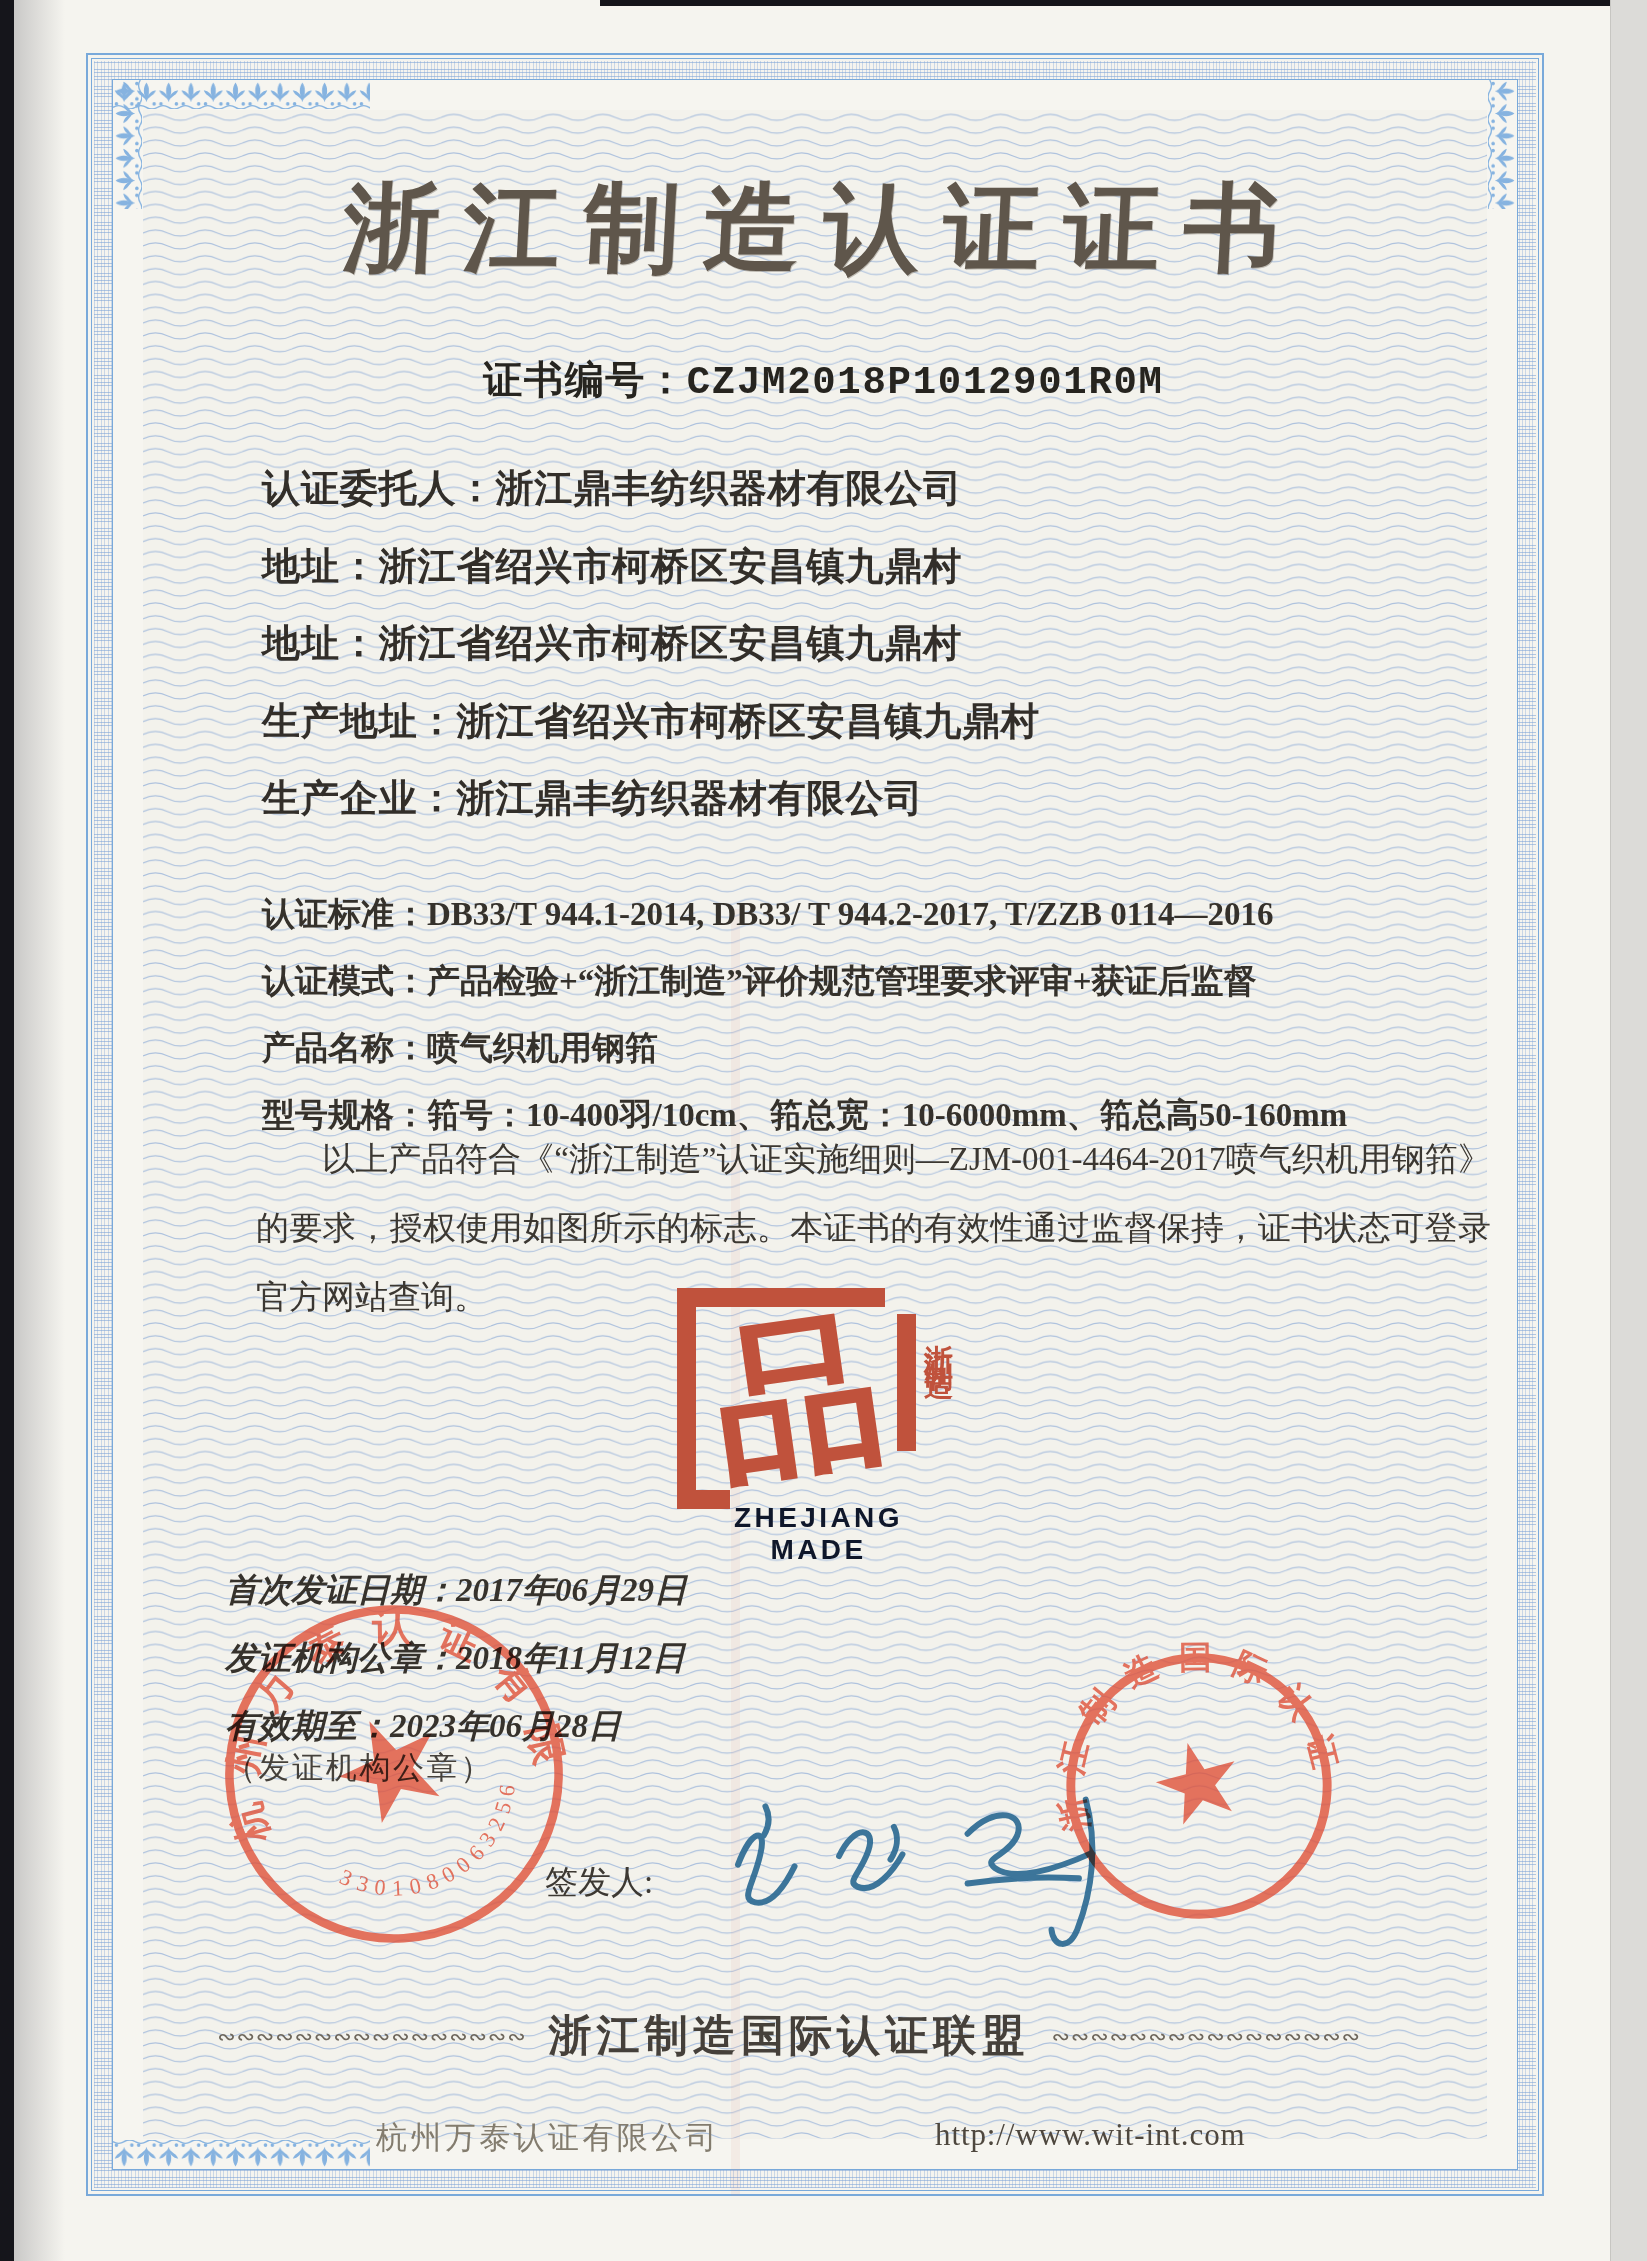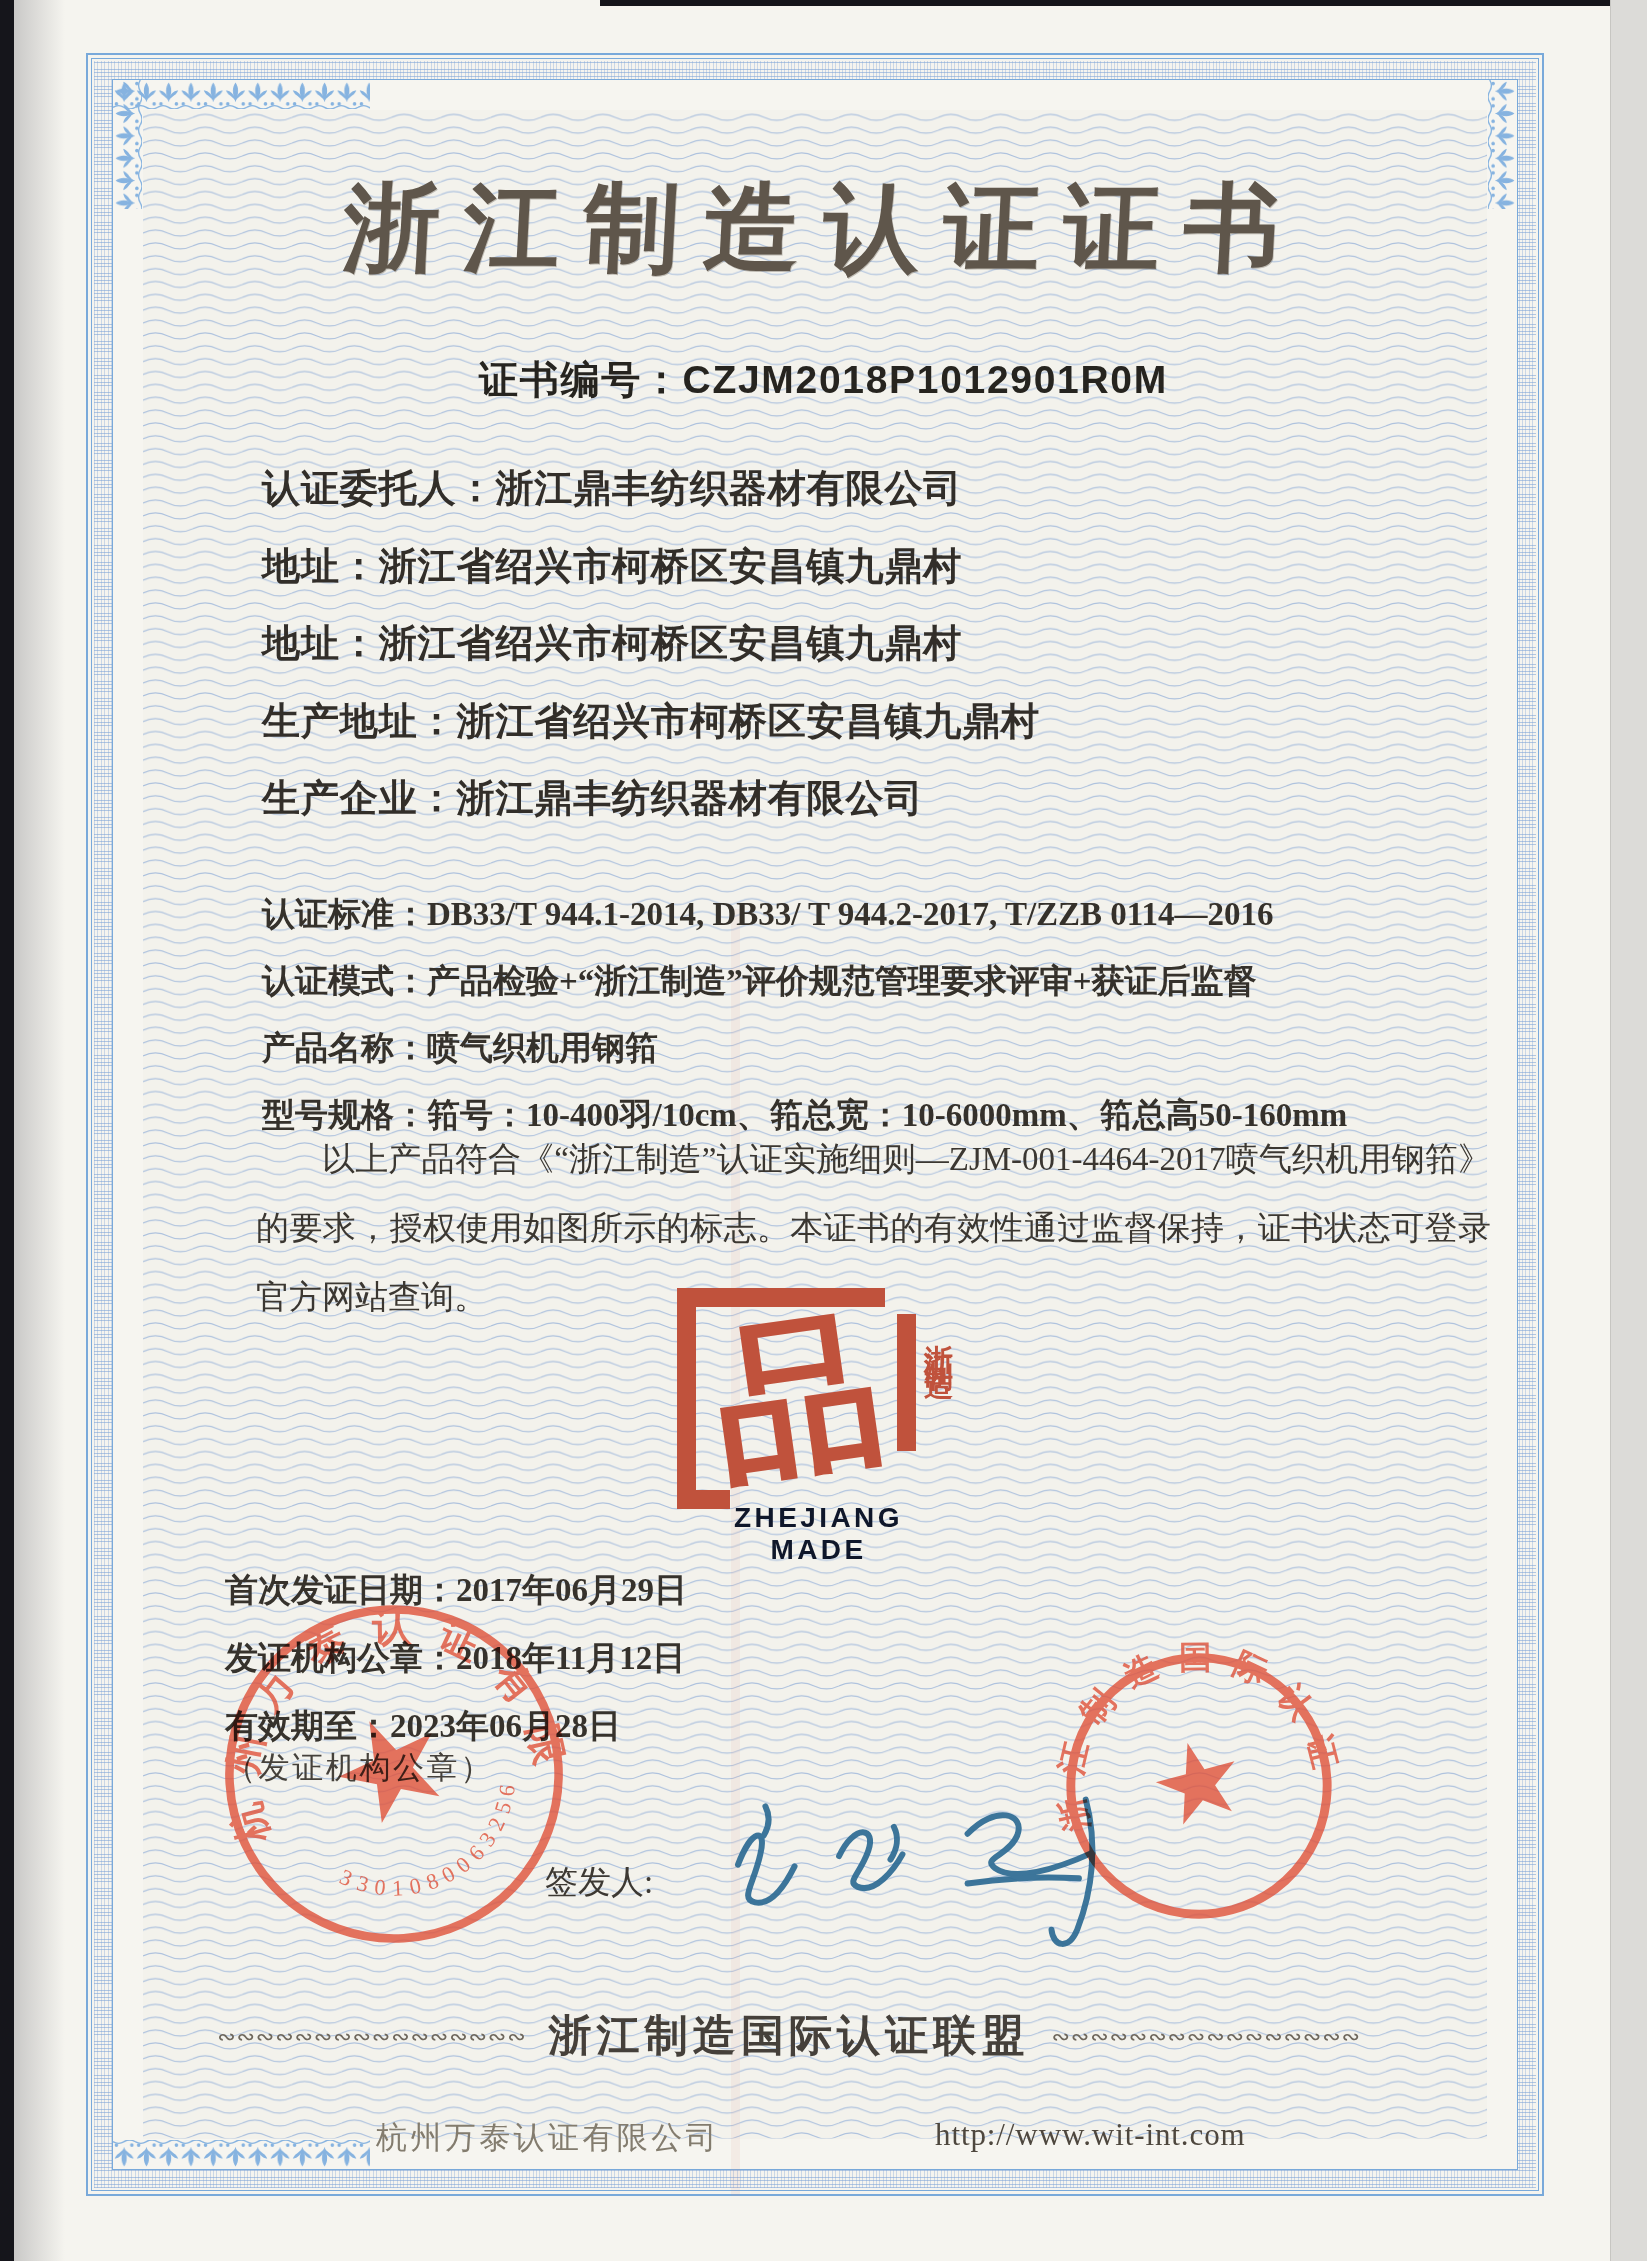--- a/index.html
+++ b/index.html
@@ -30,21 +30,21 @@
   .f-floral.r{right:26.6px;top:26.6px;bottom:26.6px;width:29px;transform:scaleX(-1);}
   .field{position:absolute;inset:57px;background:#f3f2ec;overflow:hidden;}
   .waves-svg{position:absolute;inset:0;width:100%;height:100%;}
 
   
   .content{position:absolute;inset:0;z-index:5;}
   .cert-title{position:absolute;left:0;right:0;top:165px;text-align:center;
      font-size:96px;font-weight:bold;letter-spacing:24px;color:#5f564b;
      transform:skewX(-3deg);text-shadow:0.9px 0.9px 0 rgba(95,86,75,.35);}
   .cert-no{position:absolute;left:0;right:0;top:353px;text-align:center;
-     font-family:Liberation Sans, sans-serif;
+     font-family:Liberation Mono, monospace;
      font-size:39px;font-weight:bold;color:#26241f;letter-spacing:1.7px;}
   .info{position:absolute;left:262px;top:463px;}
   .info p{margin:0 0 26.6px 0;font-size:38px;font-weight:bold;color:#322e29;letter-spacing:0.9px;}
   .specs{position:absolute;left:262px;top:892px;}
   .specs p{margin:0 0 22px 0;font-size:33px;font-weight:bold;color:#35312b;}
   .para{position:absolute;left:256px;top:1125px;width:1235px;font-size:33px;line-height:69px;
      color:#3b3731;text-indent:2em;text-align:justify;}
 
   
   .logo{position:absolute;left:677px;top:1288px;width:266px;height:250px;}
@@ -55,21 +55,21 @@
   .bar-right{left:220px;top:26px;width:19px;height:137px;}
   .logo-pin{position:absolute;left:22px;top:12px;width:197px;height:197px;
      font-size:168px;line-height:197px;text-align:center;font-weight:bold;color:#c0523c;
      transform:rotate(-8deg);}
   .logo-side{position:absolute;left:242px;top:33px;writing-mode:vertical-rl;
      font-size:29px;font-weight:bold;letter-spacing:8.6px;color:#c0523c;}
   .logo-cap{position:absolute;left:17px;top:214px;width:249px;text-align:center;
      font-family:"Liberation Sans","DejaVu Sans",sans-serif;
      font-size:28px;font-weight:bold;letter-spacing:3.4px;color:#0f172a;}
 
-  .dates{position:absolute;left:225px;top:1568px;}
+  .dates{position:absolute;left:225px;top:1568px;font-style:italic;}
   .dates p{margin:0 0 23px 0;font-size:33px;font-weight:bold;color:#36322c;}
   .seal-note{position:absolute;left:225px;top:1747px;font-size:31px;color:#45413b;letter-spacing:2.6px;}
   .issuer-label{position:absolute;left:545px;top:1860px;font-size:33px;color:#3d3933;}
   .signature{position:absolute;left:710px;top:1755px;width:498px;height:197px;}
 
   .seal{position:absolute;mix-blend-mode:multiply;opacity:.88;}
   .seal-left{left:214px;top:1594px;width:360px;height:360px;}
   .seal-right{left:1053px;top:1640px;width:292px;height:292px;}
 
   .footer-row{position:absolute;left:120px;top:2007px;width:1338px;display:flex;

